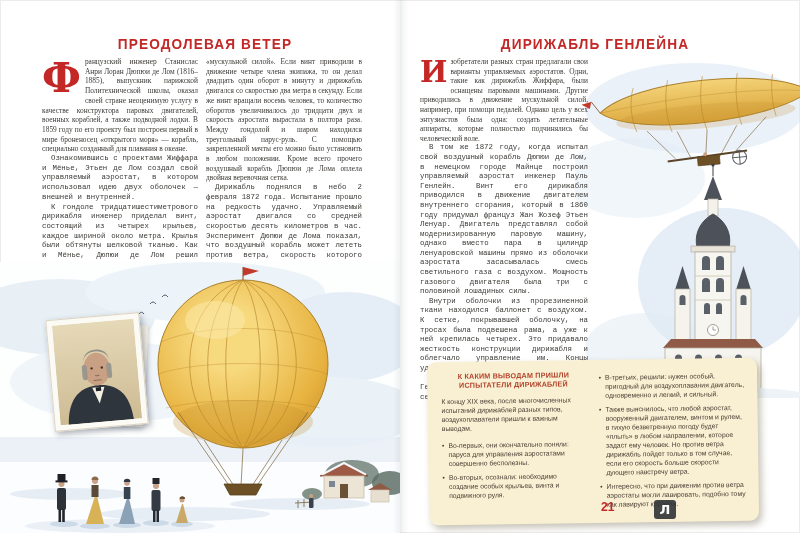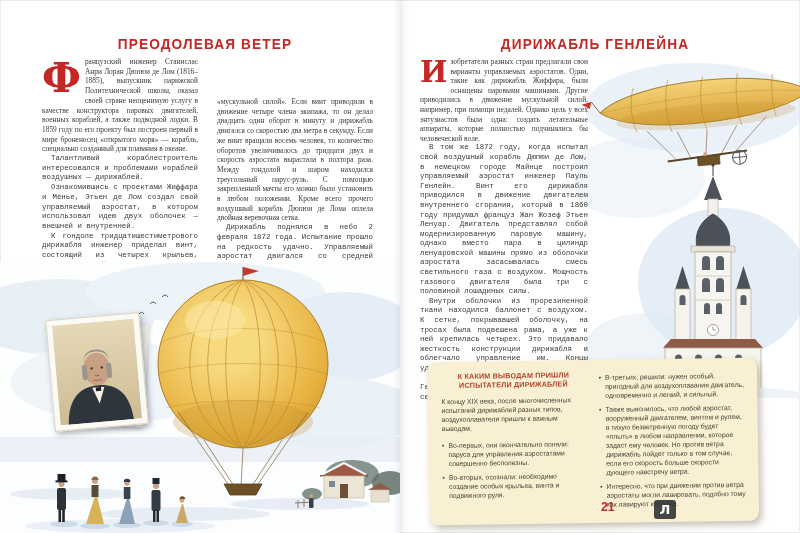--- a/index.html
+++ b/index.html
@@ -7,21 +7,21 @@
           font-family:"Liberation Serif",serif;box-shadow:inset 0 0 0 1px #ececec;}
   
   .chapter-title{position:absolute;top:36px;margin:0;font-family:"Liberation Sans",sans-serif;
      font-weight:bold;font-size:14.5px;letter-spacing:1.2px;color:#c32726;text-align:center;
      transform:scaleX(.94);white-space:nowrap;}
   .chapter-title.left{left:30px;width:350px;}
   .chapter-title.right{left:420px;width:350px;}
   
   .col{position:absolute;top:57px;font-size:7.4px;line-height:9.7px;color:#3c3a36;text-align:justify;}
   .col1{left:42px;width:156px;}
-  .col2{left:217px;width:156px;margin-top:40px;}
+  .col2{left:206px;width:156px;}
   .colr{left:420px;width:168px;line-height:9.6px;}
   .para{margin:0;}
   .para.ind{text-indent:9px;font-family:Liberation Mono, monospace;}
   .dropcap{float:left;font-family:"DejaVu Serif",serif;font-weight:bold;color:#c32726;
      font-size:41px;line-height:37px;padding:3px 4px 0 0;}
   .dropcap.small{font-size:29px;line-height:27px;padding:2px 3px 0 0;}
   
   .illus-left{position:absolute;left:0;top:262px;width:400px;height:271px;}
   .illus-right{position:absolute;left:575px;top:48px;width:225px;height:350px;}
   
@@ -57,21 +57,20 @@
 </head>
 <body>
 
 <div class="canvas">
 
   <div>
     <h1 class="chapter-title left">ПРЕОДОЛЕВАЯ ВЕТЕР</h1>
 
     <div class="col col1">
       <p class="para"><span class="dropcap">Ф</span><span>ранцузский инженер Станислас Анри Лоран Дюпюи де Лом (1816–1885), выпускник парижской Политехнической школы, оказал своей стране неоценимую услугу в качестве конструктора паровых двигателей, военных кораблей, а также подводной лодки. В 1859 году по его проекту был построен первый в мире броненосец «открытого моря» — корабль, специально созданный для плавания в океане.</span></p>
-      <p class="para ind">Талантливый кораблестроитель интересовался и проблемами кораблей воздушных — дирижаблей.</p>
       <p class="para ind">Ознакомившись с проектами Жиффара и Мёнье, Этьен де Лом создал свой управляемый аэростат, в котором использовал идею двух оболочек — внешней и внутренней.</p>
       <p class="para ind">К гондоле тридцатишестиметрового дирижабля инженер приделал винт, состоящий из четырех крыльев, каждое шириной около метра. Крылья были обтянуты шелковой тканью. Как и Мёнье, Дюпюи де Лом решил воспользоваться</p>
     </div>
 
     <div class="col col2">
       <p class="para">«мускульной силой». Если винт приводили в движение четыре члена экипажа, то он делал двадцать один оборот в минуту и дирижабль двигался со скоростью два метра в секунду. Если же винт вращали восемь человек, то количество оборотов увеличивалось до тридцати двух и скорость аэростата вырастала в полтора раза. Между гондолой и шаром находился треугольный парус-руль. С помощью закрепленной мачты его можно было установить в любом положении. Кроме всего прочего воздушный корабль Дюпюи де Лома оплела двойная веревочная сетка.</p>
       <p class="para ind">Дирижабль поднялся в небо 2 февраля 1872 года. Испытание прошло на редкость удачно. Управляемый аэростат двигался со средней скоростью десять километров в час. Эксперимент Дюпюи де Лома показал, что воздушный корабль может лететь против ветра, скорость которого меньше его скорости. Правда, если ветер был сильнее самостоятельного движения аэростата, то руль бездействовал.</p>
     </div>
 
     <svg class="illus-left" viewBox="0 0 400 271">

